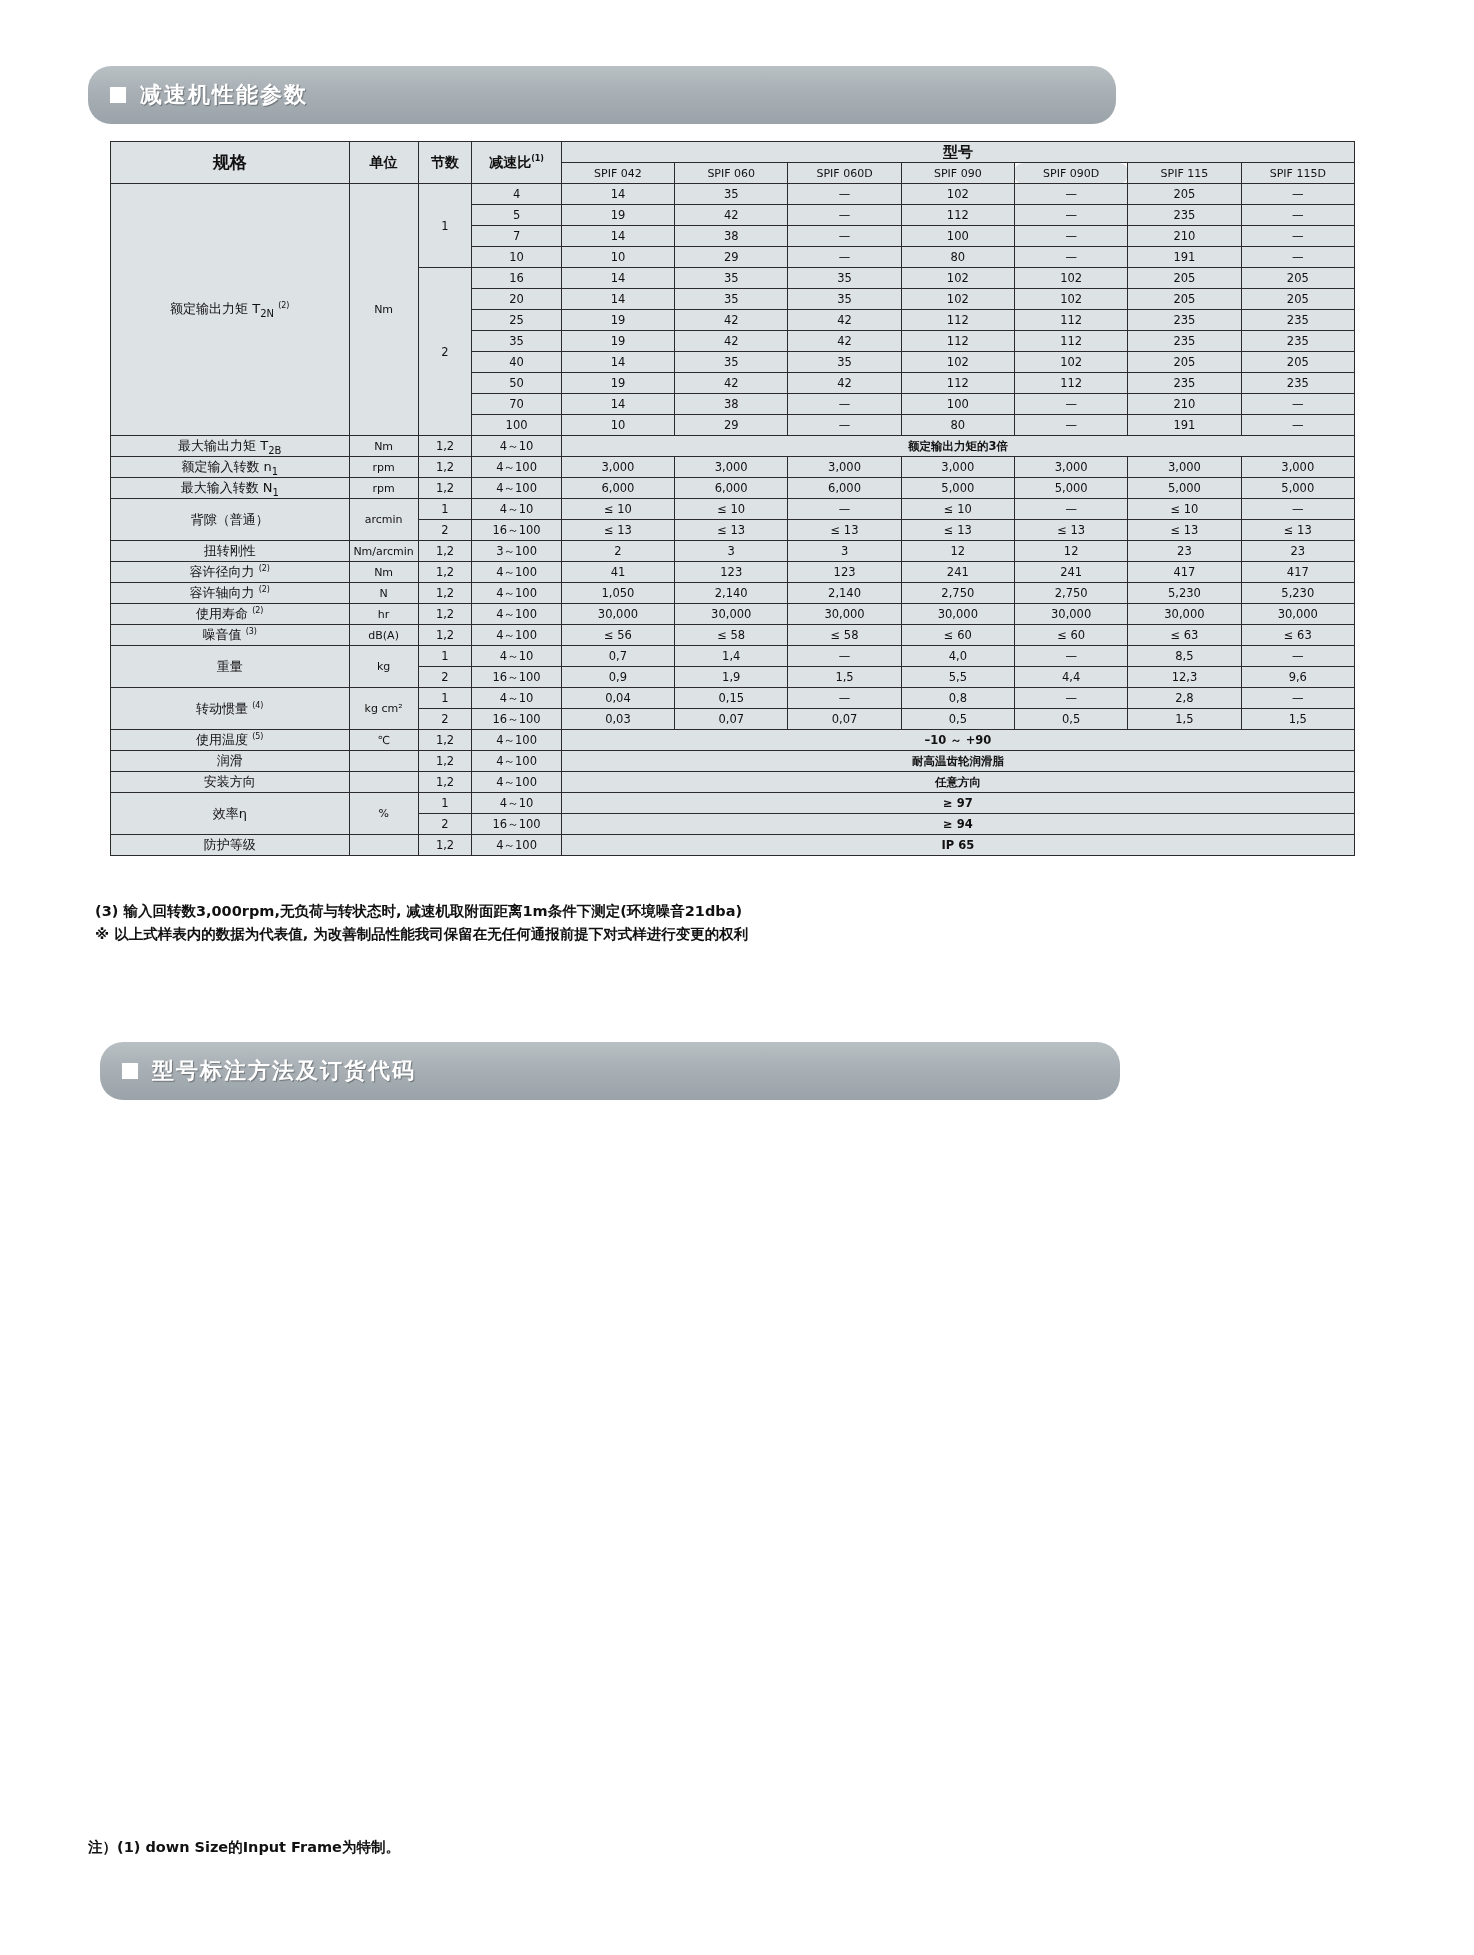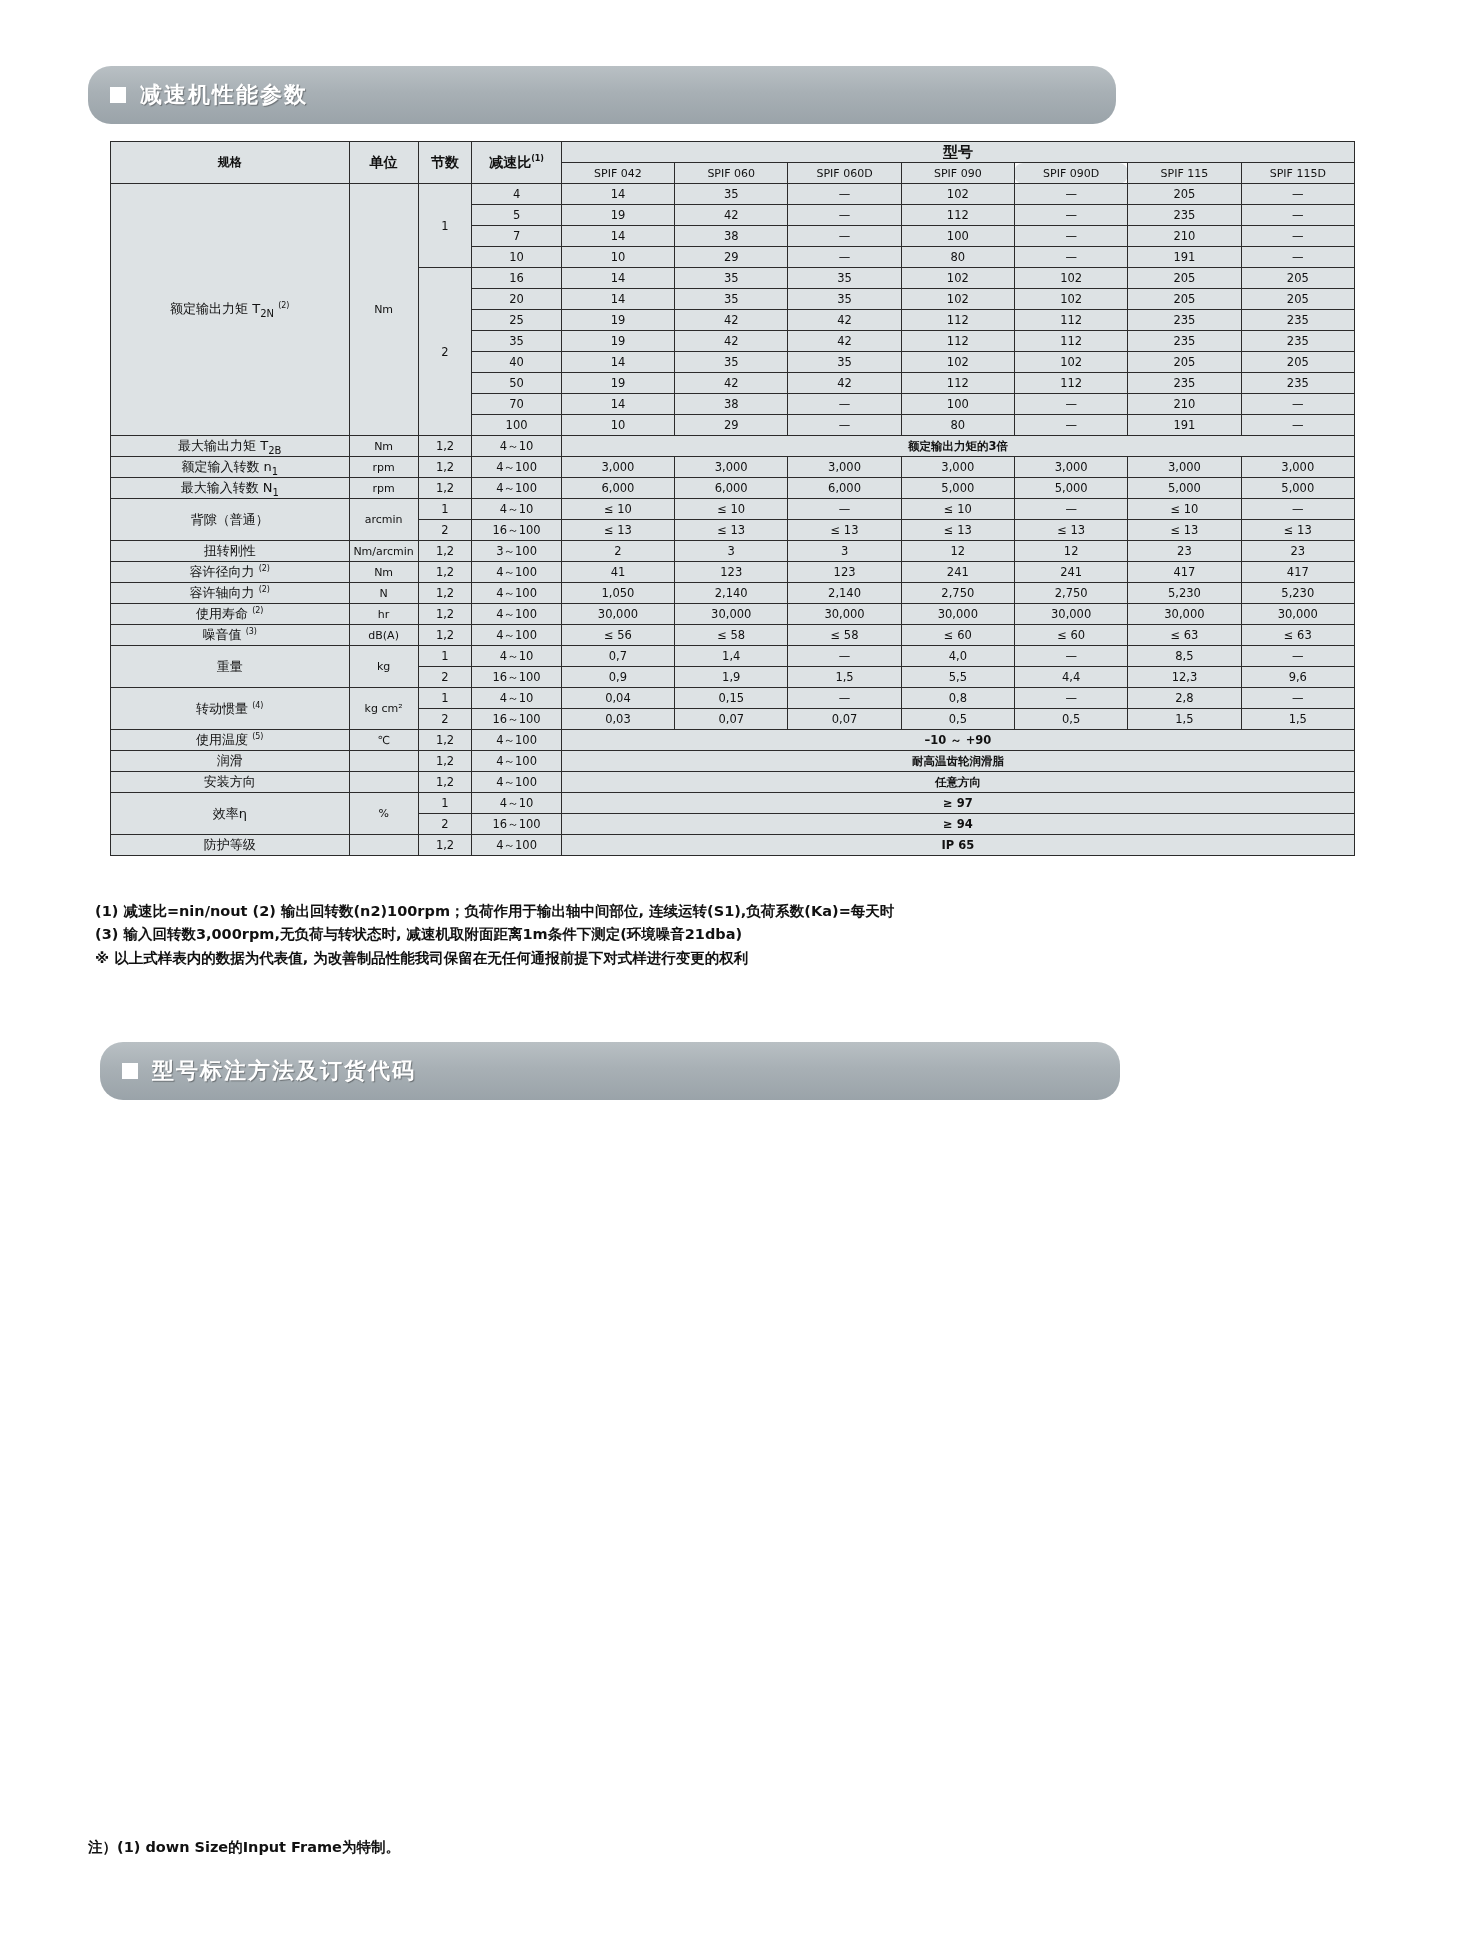--- a/index.html
+++ b/index.html
@@ -100,21 +100,21 @@
       <col style="width:95px">
         <col style="width:95px">
         <col style="width:95px">
         <col style="width:95px">
       <col style="width:95px">
         <col style="width:95px">
         <col style="width:95px">
     </colgroup>
     <tbody id="spec-body">
         <tr>
-          <td class="hdr-grey" rowspan="2" style="font-weight: bold; font-size: 12px;">规格</td>
+          <td class="hdr-grey" rowspan="2" style="font-weight: bold; font-size: 17px;">规格</td>
           <td class="hdr-grey" rowspan="2" style="font-weight: bold; font-size: 14px;">单位</td>
           <td class="hdr-grey" rowspan="2" style="font-weight: bold; font-size: 14px;">节数</td>
           <td class="hdr-grey" rowspan="2" style="font-weight: bold; font-size: 14px;">减速比<span class="sup">(1)</span></td>
           <td class="hdr-grey" colspan="7" style="font-weight: bold; font-size: 15px;">型号</td>
         </tr>
         <tr>
           <td class="hdr-grey" style="font-size: 11px; font-weight: normal;">SPIF 042</td>
           <td class="hdr-grey" style="font-size: 11px; font-weight: normal;">SPIF 060</td>
           <td class="hdr-grey" style="font-size: 11px; font-weight: normal;">SPIF 060D</td>
           <td class="hdr-grey" style="font-size: 11px; font-weight: normal;">SPIF 090</td>
@@ -454,21 +454,20 @@
           <td class="unit"></td>
           <td class="stage">1,2</td>
           <td class="ratio">4～100</td>
           <td colspan="7" style="font-weight: bold;">IP 65</td>
         </tr>
       </tbody>
   </table>
 </div>
 
 <div class="notes">
-  <div>(1) 减速比=nin/nout (2) 输出回转数(n2)100rpm；负荷作用于输出轴中间部位, 连续运转(S1),负荷系数(Ka)=每天时</div>
   <div>(3) 输入回转数3,000rpm,无负荷与转状态时, 减速机取附面距离1m条件下测定(环境噪音21dba)</div>
   <div>※ 以上式样表内的数据为代表值, 为改善制品性能我司保留在无任何通报前提下对式样进行变更的权利</div>
 </div>
 
 <div class="section-bar" style="left:100px; top:1026px; width:1020px;margin-top:16px;">
   <div class="sq"></div>
   <div class="title">型号标注方法及订货代码</div>
 </div>
 
 <div class="order-area" id="order-area">

